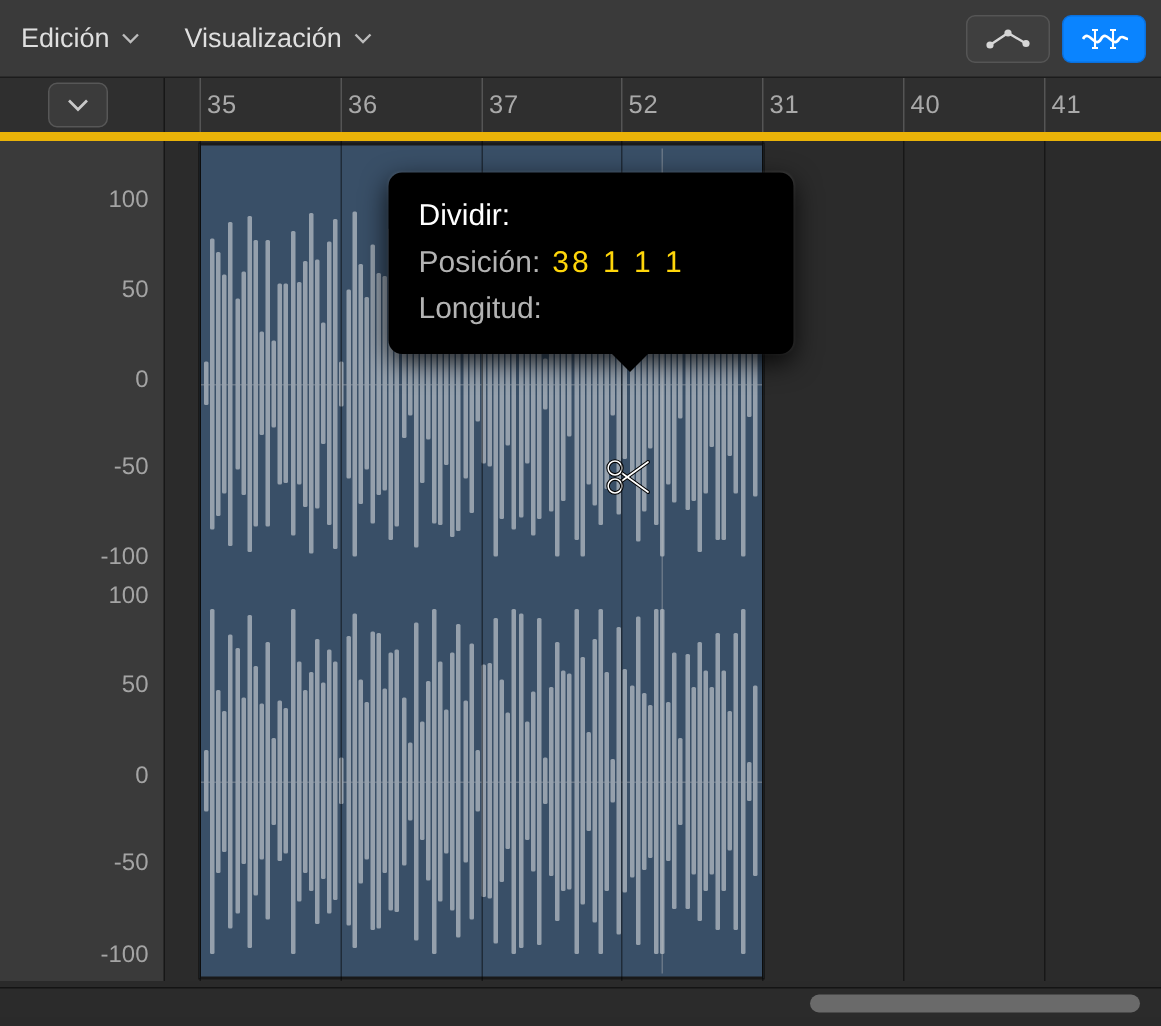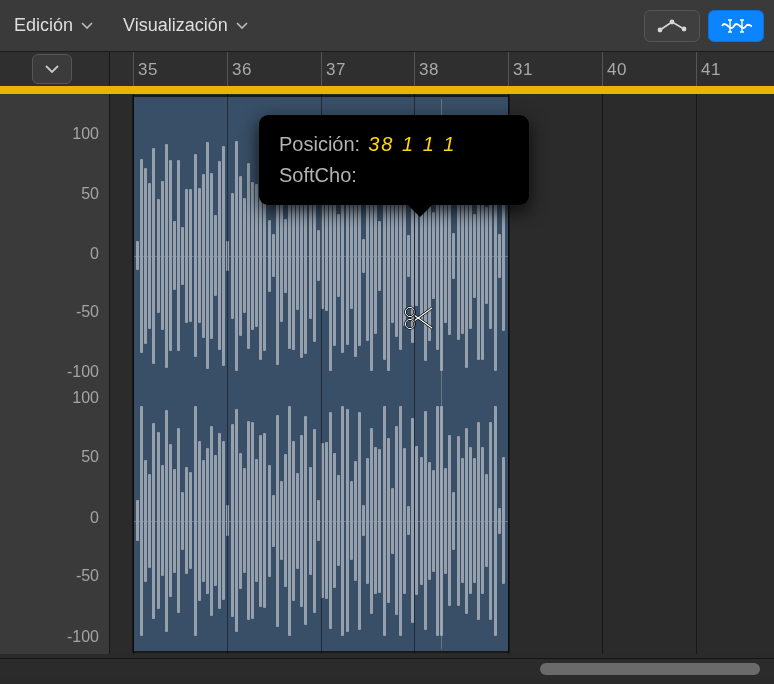--- a/index.html
+++ b/index.html
@@ -46,21 +46,21 @@
     display: flex; align-items: center; justify-content: center;
   }
   .tool-btn.active {
     background: #0a84ff;
     border-color: #0a70dd;
   }
   
   .ruler-row {
     height: 42px;
     background: #2f2f2f;
-    border-bottom: 8px solid #eab308;
+    border-bottom: 6px solid #eab308;
     position: relative;
     display: flex;
   }
   .left-gutter {
     width: 110px;
     border-right: 1px solid #171717;
     position: relative;
     flex: none;
   }
   .ruler-side {
@@ -223,21 +223,20 @@
     border-top-color: #000;
   }
   .tt-title { color: #fff; font-weight: 400; }
   .tt-row { display: flex; }
   .tt-key { color: #b3b3b3; }
   .tt-val {
     color: #ffd60a;
     margin-left: 8px;
     font-variant-numeric: tabular-nums;
     letter-spacing: 2px;
-    font-style: italic;
   }
   
   .hscroll {
     position: absolute;
     left: 0; right: 0; bottom: 6px;
     height: 20px;
     background: #2b2b2b;
     border-top: 1px solid #141414;
   }
   .hscroll .thumb {
@@ -297,21 +296,21 @@
       <div class="tick" style="left: 23px;">
         <span>35</span>
       </div>
       <div class="tick" style="left: 117px;">
         <span>36</span>
       </div>
       <div class="tick" style="left: 211px;">
         <span>37</span>
       </div>
       <div class="tick" style="left: 304px;">
-        <span>38</span>
+        <span>52</span>
       </div>
       <div class="tick" style="left: 398px;">
         <span>31</span>
       </div>
       <div class="tick" style="left: 492px;">
         <span>40</span>
       </div>
       <div class="tick" style="left: 586px;">
         <span>41</span>
       </div>
@@ -550,24 +549,25 @@
         <div class="vgrid" style="left: 211px;"></div>
         <div class="vgrid" style="left: 304px;"></div>
         <div class="vgrid" style="left: 398px;"></div>
         <div class="vgrid" style="left: 492px;"></div>
         <div class="vgrid" style="left: 586px;"></div>
       </div>
   </div>
 </div>
 
 <div class="tooltip">
+  <div class="tt-title">Dividir:</div>
   <div class="tt-row">
     <span class="tt-key">Posición:</span>
     <span class="tt-val">38 1 1 1</span>
   </div>
   <div class="tt-row">
-    <span class="tt-key">SoftCho:</span>
+    <span class="tt-key">Longitud:</span>
   </div>
 </div>
 
 <div class="hscroll">
   <div class="thumb"></div>
 </div>
 
 </body></html>

